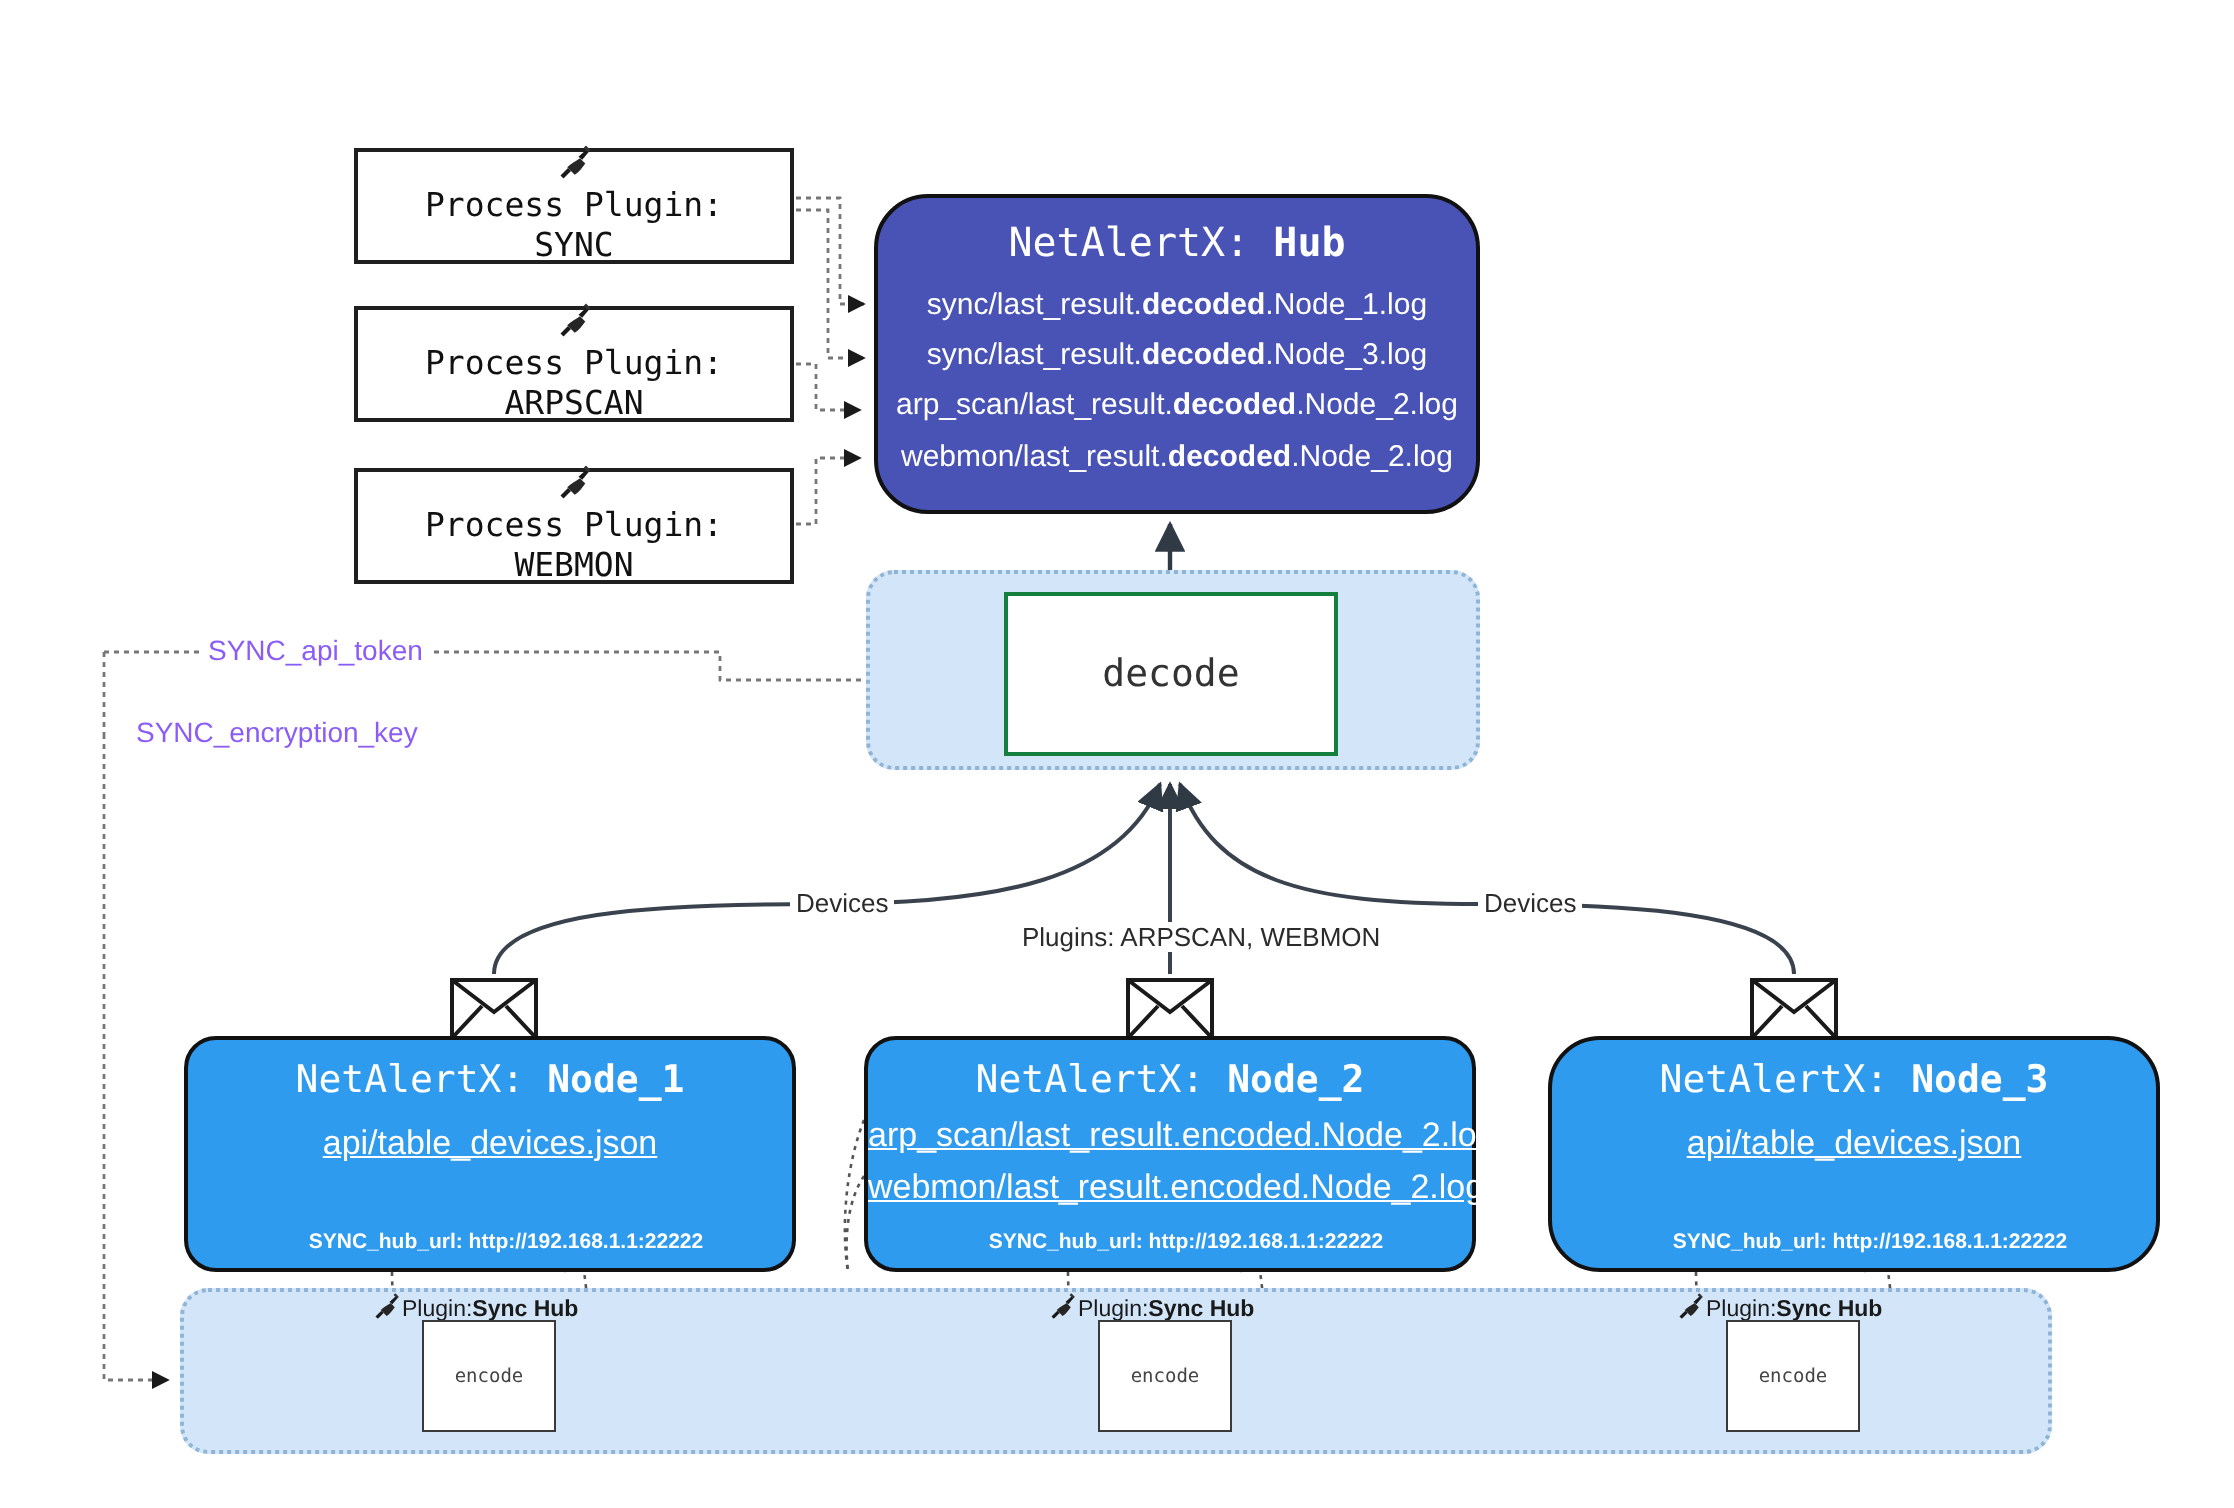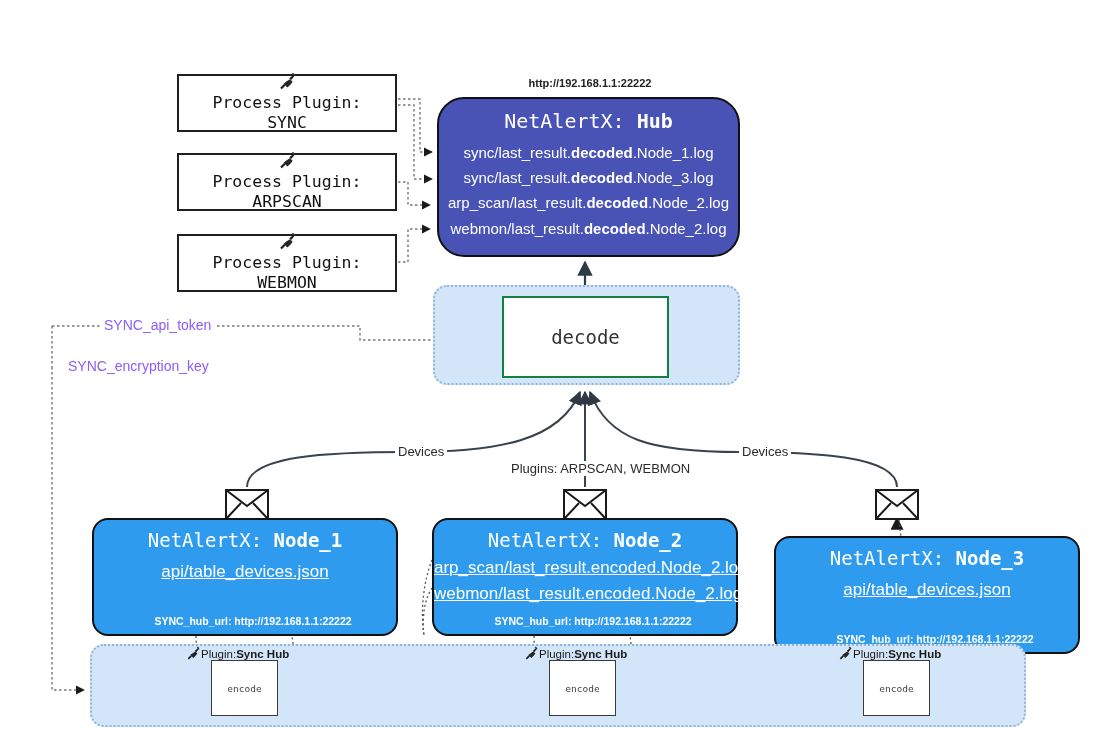--- a/index.html
+++ b/index.html
@@ -306,21 +306,20 @@
           <path d="M7.5 15.5 C10 13, 13 11.5, 16 9.5 L19.5 13 C17.5 16, 15 19, 12.5 20.5 Z" fill="#262626"></path>
           <path d="M15 8.5 L21 3 L22.5 4.5 L17.5 10.5 Z" fill="#1a1a1a"></path>
           <path d="M18.5 2.5 L20 1 L23 4 L21.5 5.5 Z" fill="#333333"></path>
         </svg>
       </span>
       <span>Process Plugin:</span>
     </div>
     <div class="row2">WEBMON</div>
   </div>
 
-  <div id="hub-url">http://192.168.1.1:22222</div>
 
   <div id="hub">
     <div class="hub-title">
       <span>NetAlertX: </span><b>Hub</b>
     </div>
     <div class="hub-line">
       <span>sync/last_result.</span><b>decoded</b><span>.Node_1.log</span>
     </div>
     <div class="hub-line">
       <span>sync/last_result.</span><b>decoded</b><span>.Node_3.log</span>
@@ -379,21 +378,21 @@
     <div class="n-title">
       <span>NetAlertX: </span><b>Node_2</b>
     </div>
     <div class="nlines two">
       <div class="n-line">arp_scan/last_result.encoded.Node_2.log</div>
       <div class="n-line">webmon/last_result.encoded.Node_2.log</div>
     </div>
     <div class="n-foot">SYNC_hub_url: http://192.168.1.1:22222</div>
   </div>
 
-  <div class="netnode" style="left:774px; top:536px;">
+  <div class="netnode" style="left:774px; top:518px;border-radius:26px;">
     <div class="n-title">
       <span>NetAlertX: </span><b>Node_3</b>
     </div>
     <div class="nlines">
       <div class="n-line">api/table_devices.json</div>
     </div>
     <div class="n-foot">SYNC_hub_url: http://192.168.1.1:22222</div>
   </div>
 
   <div class="blue-zone" style="left:90px; top:644px; width:936px; height:83px;"></div>

